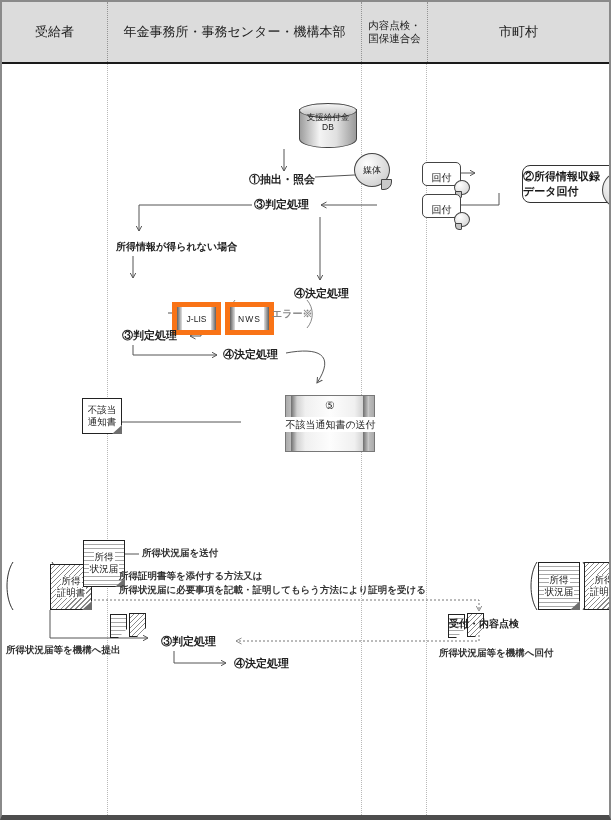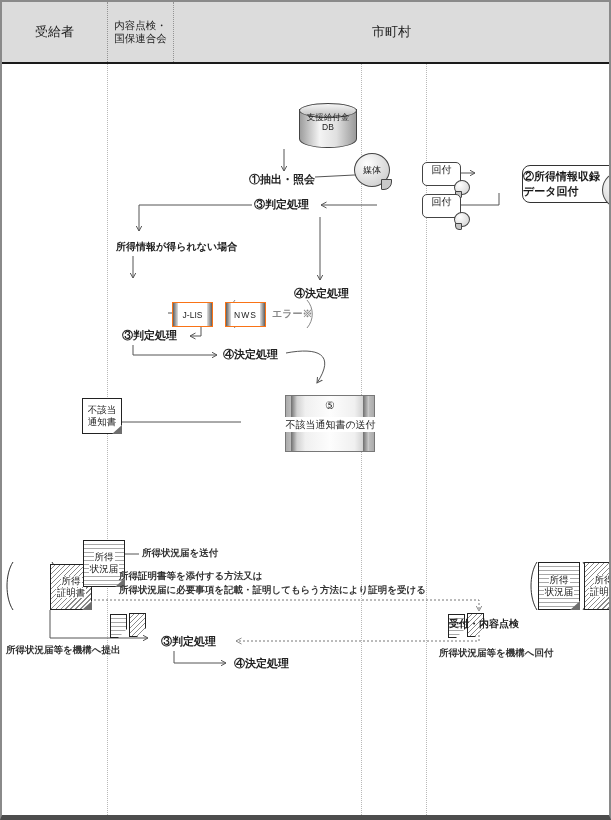--- a/index.html
+++ b/index.html
@@ -35,32 +35,32 @@
   .cyl-lbl{position:absolute;top:9px;left:0;right:0;text-align:center;font-size:8.5px;
     line-height:1.2;color:#222;}
   
   .bubble{position:absolute;border-radius:50%;border:1px solid #444;
     background:radial-gradient(circle at 35% 30%,#fefefe,#d6d6d6 70%,#bdbdbd);
     display:flex;align-items:center;justify-content:center;font-size:9px;color:#222;}
   .tail{position:absolute;right:-3px;bottom:-4px;width:9px;height:9px;
     background:#c9c9c9;border:1px solid #444;border-radius:0 0 8px 1px;}
   
   .kaifu{position:absolute;width:37px;height:22px;border:1px solid #444;border-radius:5px;
-    background:#fff;display:flex;align-items:flex-start;justify-content:center;font-size:10px;}
+    background:#fff;display:flex;align-items:flex-end;justify-content:center;font-size:10px;}
   .mini-bubble{position:absolute;right:-10px;bottom:-10px;width:14px;height:13px;
     border-radius:50%;border:1px solid #444;
     background:radial-gradient(circle at 35% 30%,#fff,#cfcfcf);}
   .mini-bubble::after{content:"";position:absolute;left:0px;bottom:-4px;width:5px;height:5px;
     background:#c4c4c4;border:1px solid #444;border-radius:0 0 1px 4px;}
   
   .step2box{position:absolute;left:477px;top:163px;width:99px;height:38px;
     border:1.5px solid #333;border-radius:8px;background:#fff;text-align:left;
     font-size:11px;font-weight:bold;line-height:1.35;padding-top:3px;box-sizing:border-box;}
   
-  .procbox{position:absolute;width:39px;height:23px;border:1px solid #f97316;background:#fff;
+  .procbox{position:absolute;width:39px;height:23px;border:5px solid #f97316;background:#fff;
     display:flex;align-items:center;justify-content:center;font-size:8.5px;color:#222;}
   .procbox::before,.procbox::after{content:"";position:absolute;top:0;bottom:0;width:5px;}
   .procbox::before{left:0;background:linear-gradient(90deg,#5f5f5f,#e0e0e0);}
   .procbox::after{right:0;background:linear-gradient(90deg,#e0e0e0,#5f5f5f);}
   
   .step5box{position:absolute;left:240px;top:393px;width:88px;height:55px;border:1px solid #777;
     background:linear-gradient(90deg,#ababab,#f0f0f0 22%,#fdfdfd 50%,#f0f0f0 78%,#ababab);}
   .s5bar{position:absolute;top:0;bottom:0;width:6px;background:linear-gradient(90deg,#6e6e6e,#d2d2d2);}
   .s5num{position:absolute;top:3px;left:0;right:0;text-align:center;font-size:11px;color:#222;}
   .s5strip{position:absolute;left:-3px;right:-4px;top:21px;height:15px;background:#fff;
@@ -76,20 +76,23 @@
   .fold{position:absolute;right:0;bottom:0;}
 </style>
 </head>
 <body>
 
 <div id="stage">
 
   <div class="header">
     <div class="hcol hc1 b">
         <span>受給者</span>
+      </div>
+    <div class="hcol hc2 b">
+        <span>年金事務所・事務センター・機構本部</span>
       </div>
     <div class="hcol hc3 b">
       <span><span>内容点検・</span><br><span>国保連合会</span></span>
     </div>
     <div class="hcol hc4">
         <span>市町村</span>
       </div>
   </div>
 
   <div class="vsep" style="left:105px"></div>

